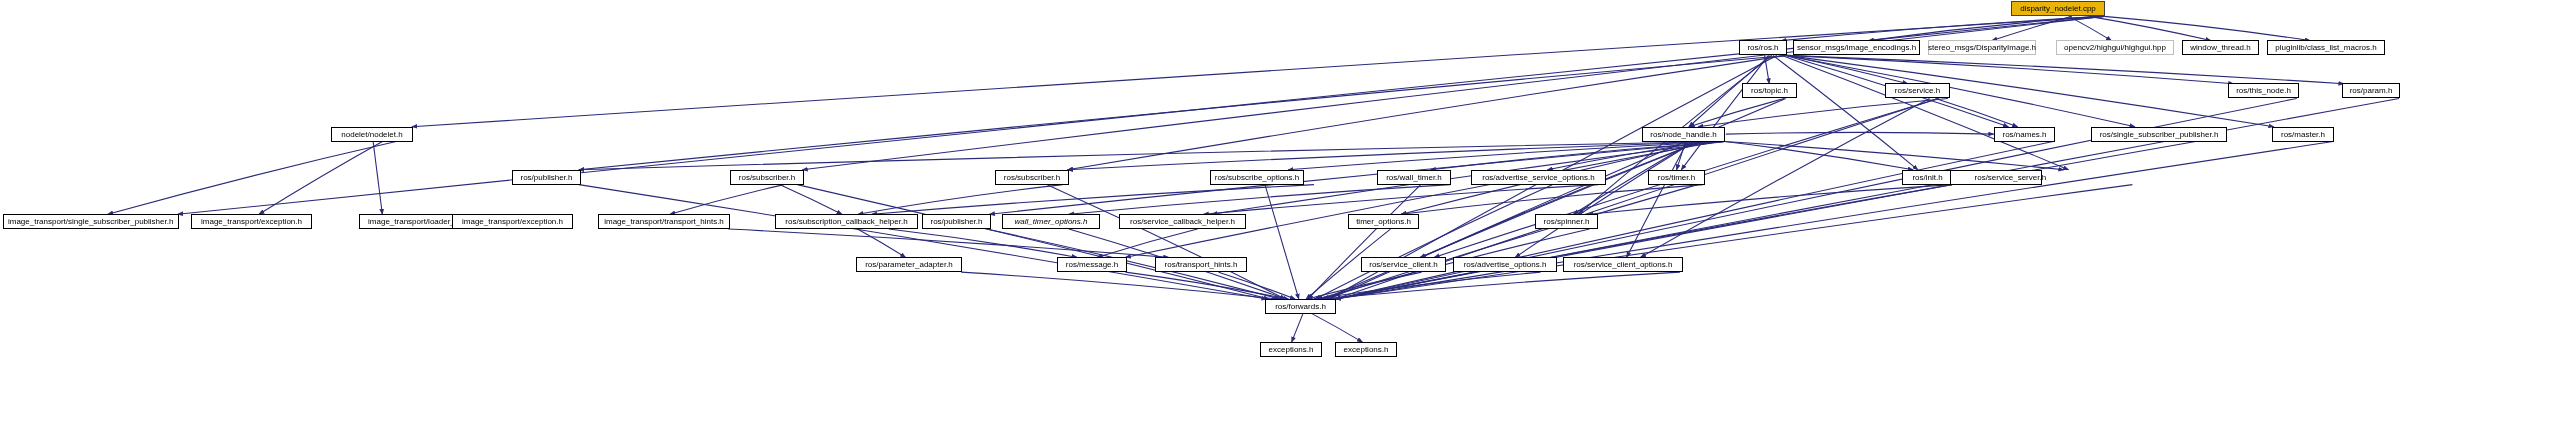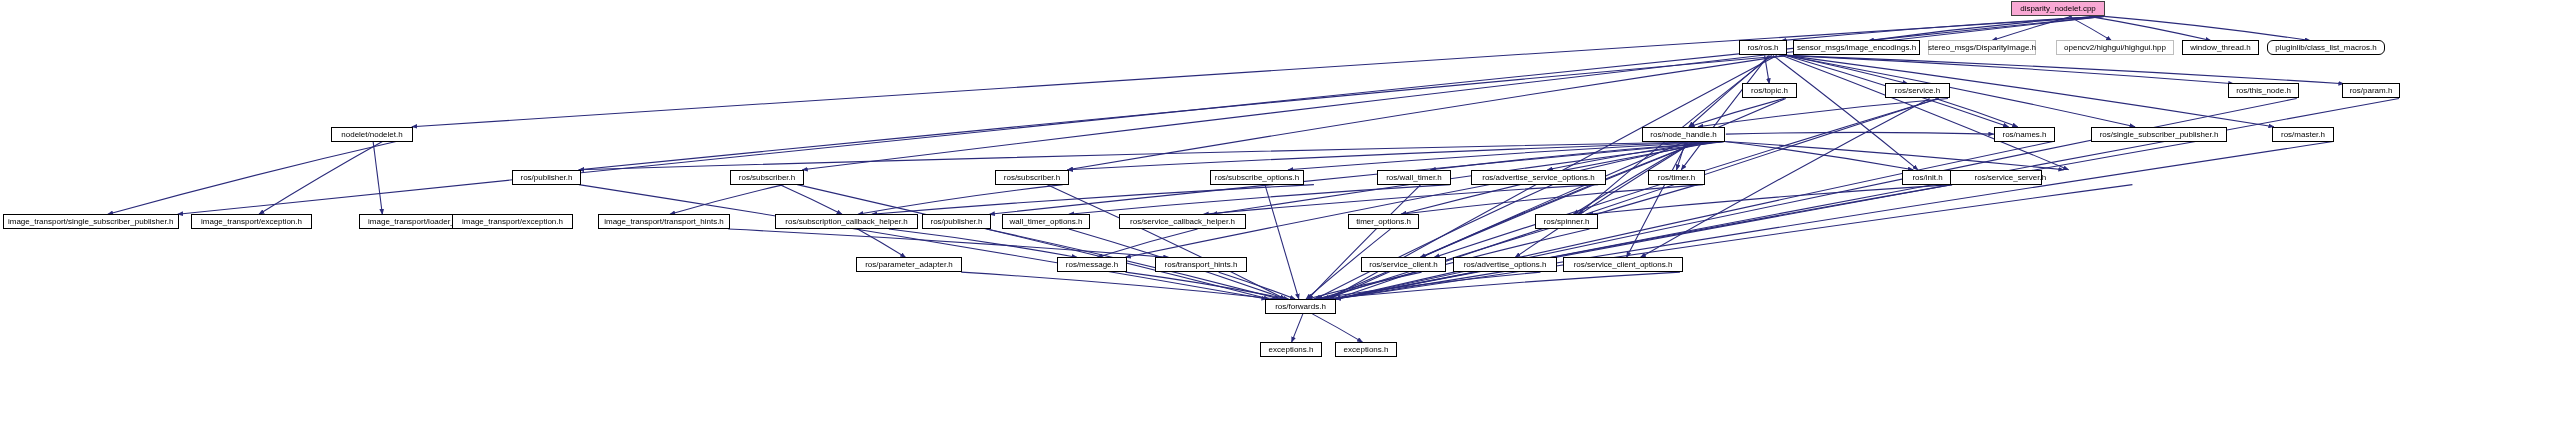--- a/index.html
+++ b/index.html
@@ -2,21 +2,21 @@
 <html style="font-size:10.8px"><head>
 <meta charset="utf-8">
 <style>
   html,body{margin:0;padding:0;background:#ffffff;}
   #canvas{position:relative;width:2576px;height:444px;background:#ffffff;
           font-family:"Liberation Sans", sans-serif;overflow:hidden;}
   .node{position:absolute;box-sizing:border-box;display:flex;align-items:center;
         justify-content:center;white-space:nowrap;background:#ffffff;
         border:0.7px solid #000000;color:#000000;font-size:8px;line-height:1;
         padding:0 3.4px;height:15px;}
-  .node.root{background:#f9a8d4;border:0.7px solid #404040;}
+  .node.root{background:#eab308;border:0.7px solid #404040;}
   .node.grey{border:0.7px solid #bdbdbd;}
   svg.edges{position:absolute;left:0;top:0;width:2576px;height:444px;
             pointer-events:none;}
   .edge{fill:none;stroke:#2a2a7a;stroke-width:1.6;}
   .arrow{fill:#2a2a7a;}
 </style>
 </head>
 <body>
 
 <div id="canvas">
@@ -117,21 +117,21 @@
       <path d="M1935.578125,466 Q1927.2390625,486.73315 1918.9,508" class="edge" marker-end="url(#ah)"></path>
       <path d="M1949.671875,466 Q1986.9259375000001,485.80787 2024.18,508" class="edge" marker-end="url(#ah)"></path>
     </svg>
   <div id="node-layer">
       <div class="node root" style="left: 2011px; top: 1.3px; width: 94px;">disparity_nodelet.cpp</div>
       <div class="node" style="left: 1739px; top: 40px; width: 48px;">ros/ros.h</div>
       <div class="node" style="left: 1793px; top: 40px; width: 127px;">sensor_msgs/image_encodings.h</div>
       <div class="node grey" style="left: 1928px; top: 40px; width: 108px;">stereo_msgs/DisparityImage.h</div>
       <div class="node grey" style="left: 2056px; top: 40px; width: 118px;">opencv2/highgui/highgui.hpp</div>
       <div class="node" style="left: 2182px; top: 40px; width: 77px;">window_thread.h</div>
-      <div class="node" style="left: 2267px; top: 40px; width: 118px; border-radius: 6px;">pluginlib/class_list_macros.h</div>
+      <div class="node" style="left: 2267px; top: 40px; width: 118px;">pluginlib/class_list_macros.h</div>
       <div class="node" style="left: 1742px; top: 83px; width: 55px;">ros/topic.h</div>
       <div class="node" style="left: 1885px; top: 83px; width: 65px;">ros/service.h</div>
       <div class="node" style="left: 2228px; top: 83px; width: 71px;">ros/this_node.h</div>
       <div class="node" style="left: 2342px; top: 83px; width: 58px;">ros/param.h</div>
       <div class="node" style="left: 331px; top: 127px; width: 82px;">nodelet/nodelet.h</div>
       <div class="node" style="left: 1642px; top: 127px; width: 83px;">ros/node_handle.h</div>
       <div class="node" style="left: 1994px; top: 127px; width: 61px;">ros/names.h</div>
       <div class="node" style="left: 2091px; top: 127px; width: 136px;">ros/single_subscriber_publisher.h</div>
       <div class="node" style="left: 2272px; top: 127px; width: 62px;">ros/master.h</div>
       <div class="node" style="left: 512px; top: 170px; width: 69px;">ros/publisher.h</div>
@@ -143,21 +143,21 @@
       <div class="node" style="left: 1648px; top: 170px; width: 57px;">ros/timer.h</div>
       <div class="node" style="left: 1902px; top: 170px; width: 51px;">ros/init.h</div>
       <div class="node" style="left: 1950px; top: 170px; width: 92px; padding-left: 32px;">ros/service_server.h</div>
       <div class="node" style="left: 2.7px; top: 214px; width: 176px;">image_transport/single_subscriber_publisher.h</div>
       <div class="node" style="left: 191px; top: 214px; width: 121px;">image_transport/exception.h</div>
       <div class="node" style="left: 319px; top: 214px; width: 128px; margin-left: 40px;">image_transport/loader_fwds.h</div>
       <div class="node" style="left: 452px; top: 214px; width: 121px;">image_transport/exception.h</div>
       <div class="node" style="left: 598px; top: 214px; width: 132px;">image_transport/transport_hints.h</div>
       <div class="node" style="left: 775px; top: 214px; width: 143px;">ros/subscription_callback_helper.h</div>
       <div class="node" style="left: 922px; top: 214px; width: 69px;">ros/publisher.h</div>
-      <div class="node" style="left: 1002px; top: 214px; width: 88px;">wall_timer_options.h</div>
+      <div class="node" style="left: 1002px; top: 214px; width: 98px; font-style: italic;">wall_timer_options.h</div>
       <div class="node" style="left: 1119px; top: 214px; width: 127px;">ros/service_callback_helper.h</div>
       <div class="node" style="left: 1348px; top: 214px; width: 71px;">timer_options.h</div>
       <div class="node" style="left: 1535px; top: 214px; width: 63px;">ros/spinner.h</div>
       <div class="node" style="left: 856px; top: 257px; width: 106px;">ros/parameter_adapter.h</div>
       <div class="node" style="left: 1057px; top: 257px; width: 70px;">ros/message.h</div>
       <div class="node" style="left: 1155px; top: 257px; width: 92px;">ros/transport_hints.h</div>
       <div class="node" style="left: 1361px; top: 257px; width: 85px;">ros/service_client.h</div>
       <div class="node" style="left: 1453px; top: 257px; width: 104px;">ros/advertise_options.h</div>
       <div class="node" style="left: 1563px; top: 257px; width: 120px;">ros/service_client_options.h</div>
       <div class="node" style="left: 1265px; top: 299px; width: 71px;">ros/forwards.h</div>

